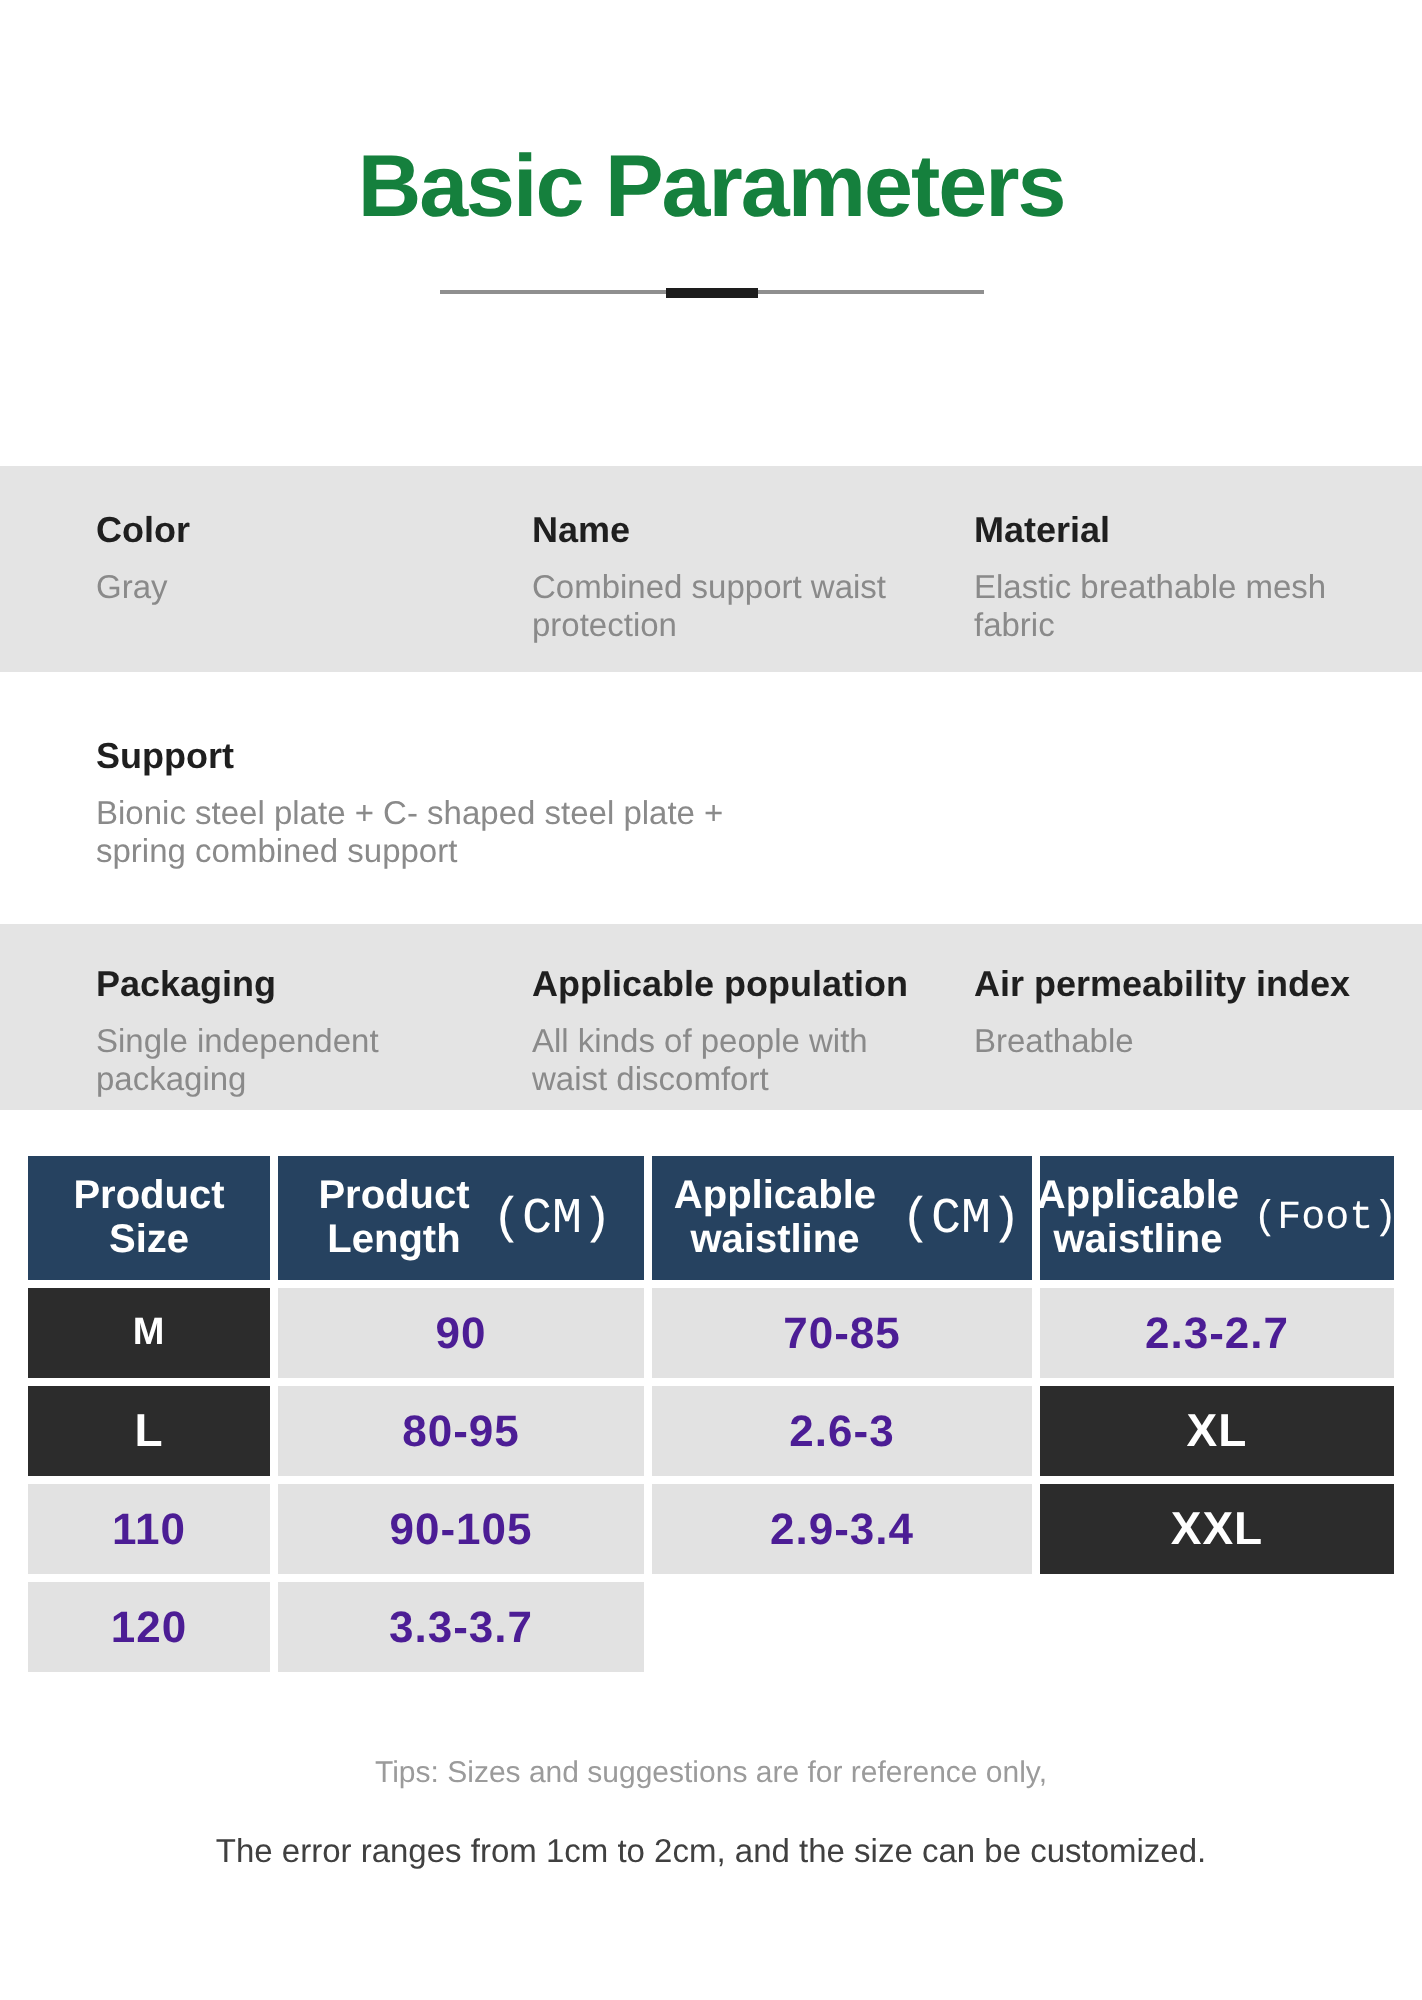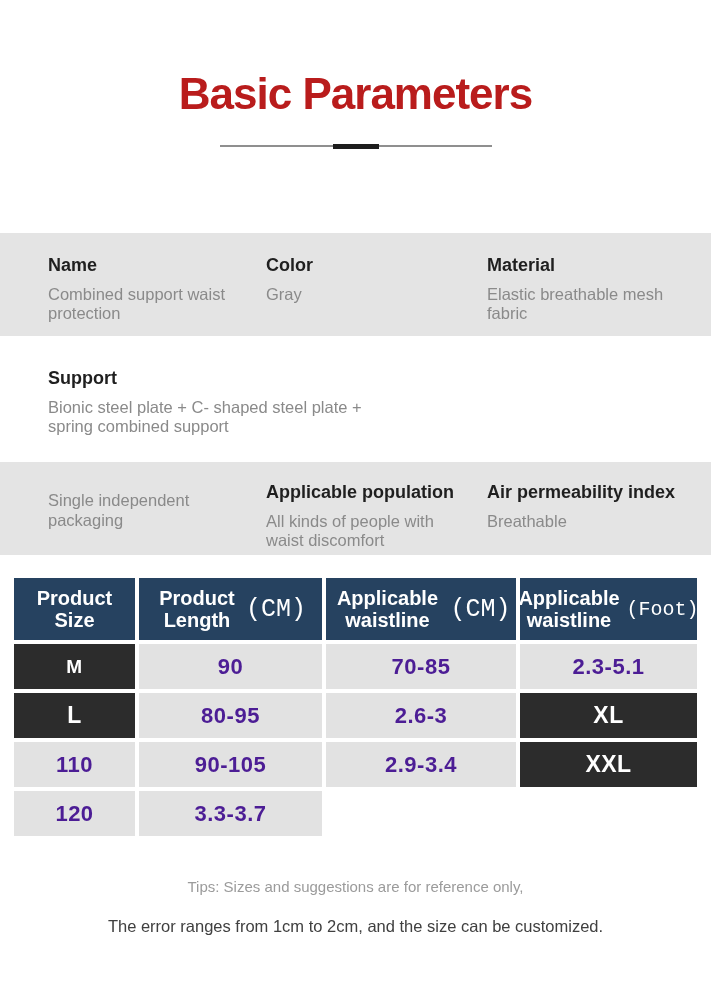--- a/index.html
+++ b/index.html
@@ -4,21 +4,21 @@
 <style>
   html, body { margin:0; padding:0; background:#ffffff; }
   .page {
     position:relative; width:711px; height:1000px; background:#ffffff;
     font-family:"Liberation Sans", sans-serif; overflow:hidden;
   }
 
   
   .title-area { text-align:center; padding-top:70px; }
   .page-title {
-    margin:0; font-size:44px; font-weight:700; color:#b91c1c;
+    margin:0; font-size:44px; font-weight:700; color:#15803d;
     letter-spacing:-1px; line-height:1.1;
   }
   .title-divider { position:relative; margin:26px auto 0; width:272px; height:5px; }
   .title-divider .line { position:absolute; top:1px; left:0; right:0; height:2px; background:#8f8f8f; }
   .title-divider .thick {
     position:absolute; top:0; left:50%; transform:translateX(-50%);
     width:46px; height:5px; background:#1d1d1d;
   }
 
   
@@ -74,42 +74,43 @@
   <div class="title-area">
     <h1 class="page-title">Basic Parameters</h1>
     <div class="title-divider">
       <span class="line"></span>
       <span class="thick"></span>
     </div>
   </div>
 
   <section class="band gray" id="band-basic">
     <div class="info-item">
+      <div class="info-label">Color</div>
+      <div class="info-value">Gray</div>
+    </div>
+    <div class="info-item">
       <div class="info-label">Name</div>
       <div class="info-value">Combined support waist protection</div>
-    </div>
-    <div class="info-item">
-      <div class="info-label">Color</div>
-      <div class="info-value">Gray</div>
     </div>
     <div class="info-item">
       <div class="info-label">Material</div>
       <div class="info-value">Elastic breathable mesh fabric</div>
     </div>
   </section>
 
   <section class="band" id="band-support">
     <div class="info-item">
       <div class="info-label">Support</div>
       <div class="info-value wide">Bionic steel plate + C- shaped steel plate + spring combined support</div>
     </div>
   </section>
 
   <section class="band gray" id="band-packaging">
     <div class="info-item">
+      <div class="info-label">Packaging</div>
       <div class="info-value">Single independent packaging</div>
     </div>
     <div class="info-item">
       <div class="info-label">Applicable population</div>
       <div class="info-value">All kinds of people with waist discomfort</div>
     </div>
     <div class="info-item">
       <div class="info-label">Air permeability index</div>
       <div class="info-value">Breathable</div>
     </div>
@@ -129,21 +130,21 @@
       <span class="th-unit unit-cm">(CM)</span>
     </div>
     <div class="th">
       <span class="th-label w110">Applicable waistline</span>
       <span class="th-unit unit-foot">(Foot)</span>
     </div>
 
     <div class="td size first">M</div>
     <div class="td">90</div>
     <div class="td">70-85</div>
-    <div class="td">2.3-5.1</div>
+    <div class="td">2.3-2.7</div>
 
     <div class="td size">L</div>
     <div class="td">80-95</div>
     <div class="td">2.6-3</div>
 
     <div class="td size">XL</div>
     <div class="td">110</div>
     <div class="td">90-105</div>
     <div class="td">2.9-3.4</div>
 

